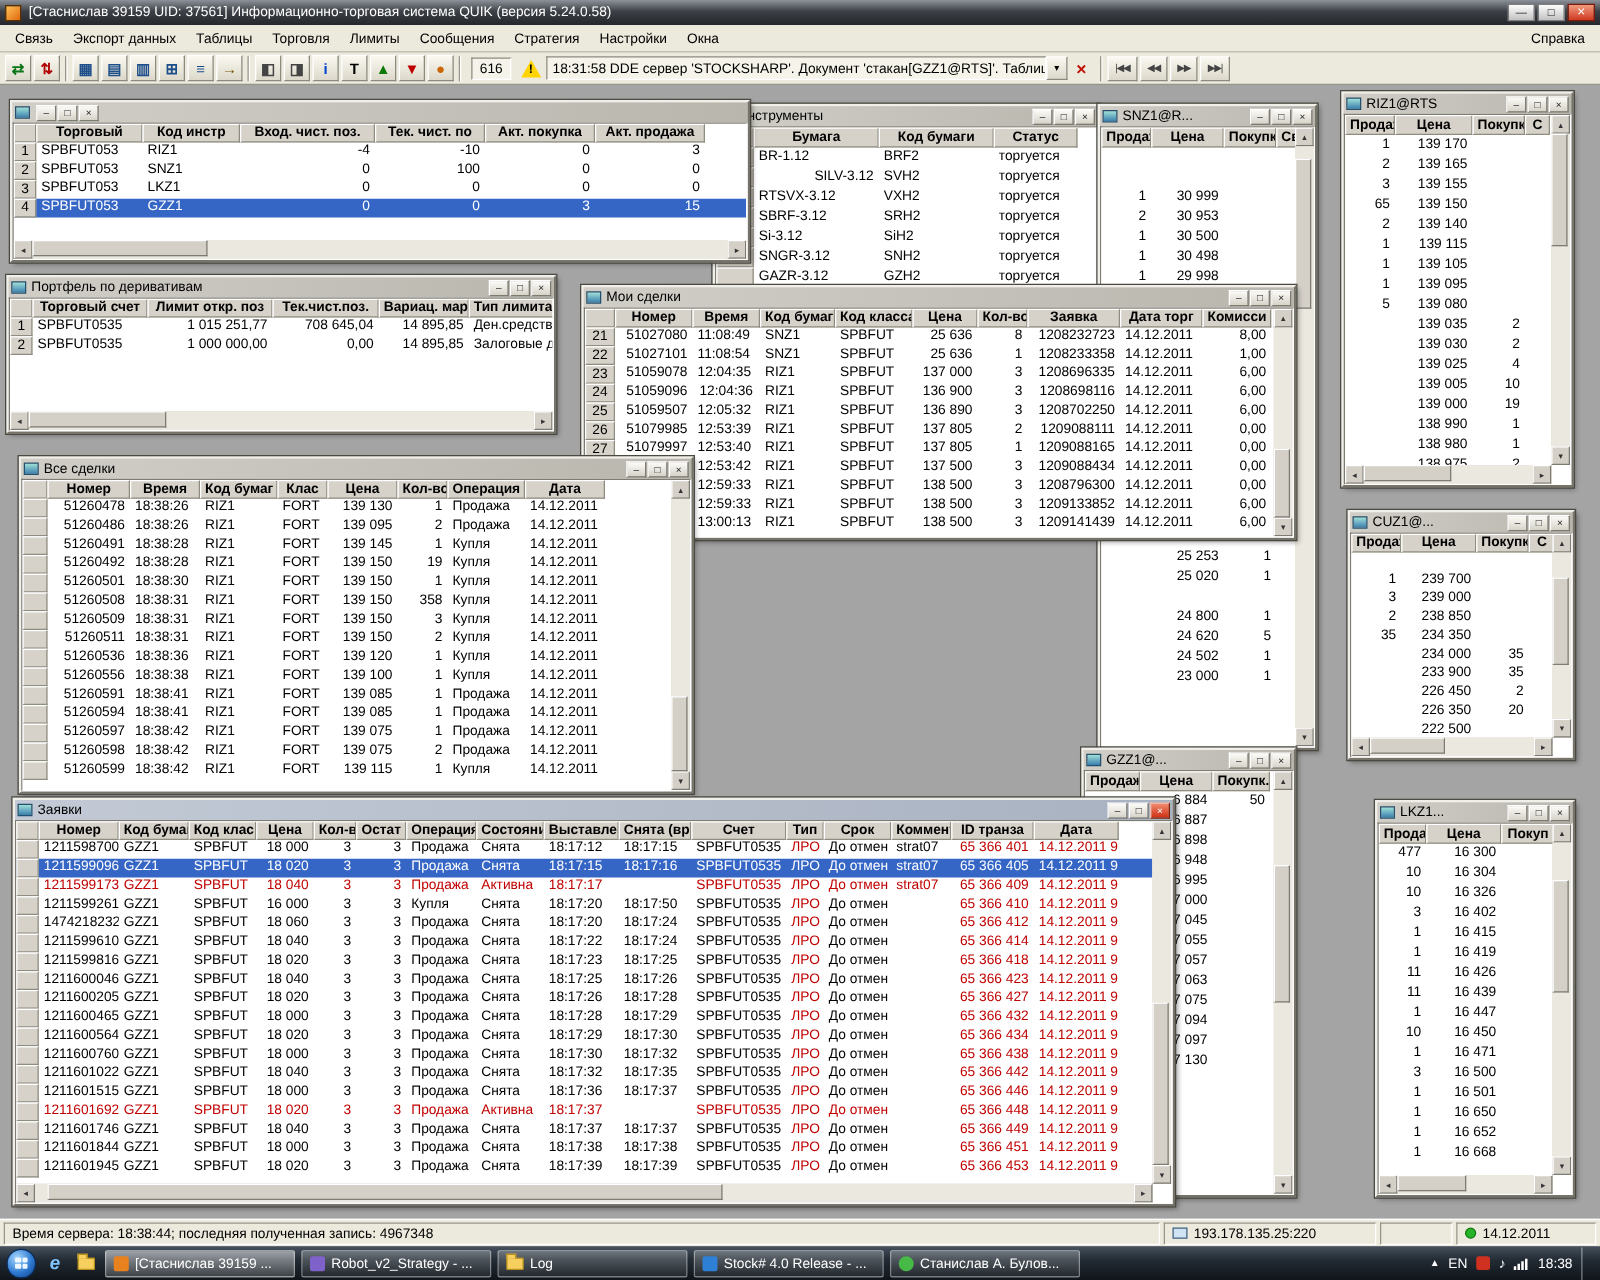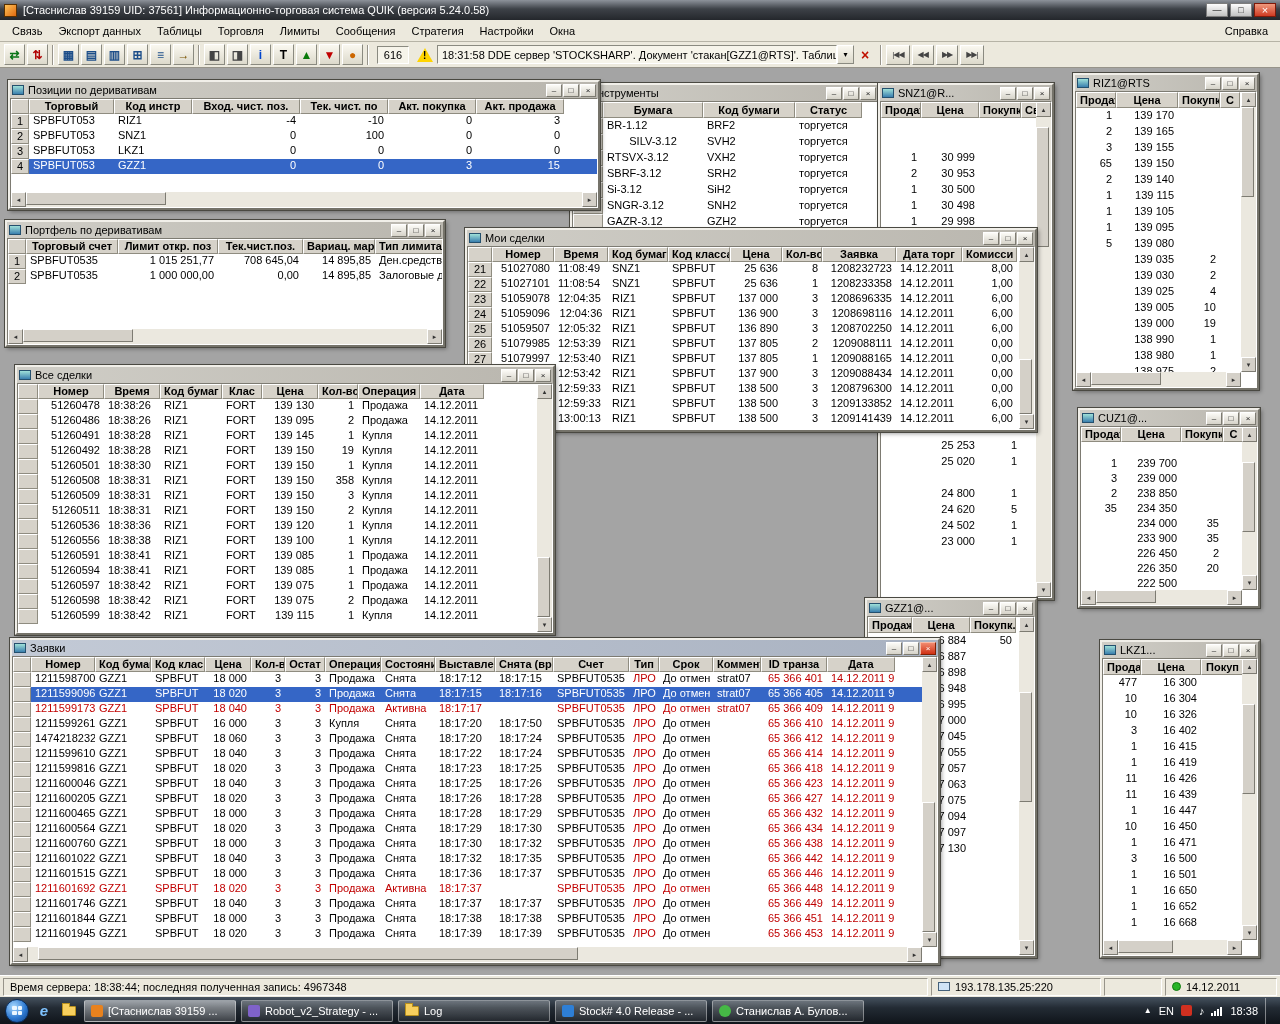--- a/index.html
+++ b/index.html
@@ -205,21 +205,21 @@
               <div class="th" style="width:67px">Статус</div>
             </div>
             <div class="trow">
               <div class="th num" style="width:30px;text-align:center"></div>
               <div class="td" style="width:100px;text-align:left">BR-1.12</div>
               <div class="td" style="width:92px;text-align:left">BRF2</div>
               <div class="td" style="width:80px;text-align:left">торгуется</div>
             </div>
             <div class="trow">
               <div class="th num" style="width:30px;text-align:center"></div>
-              <div class="td" style="width:100px;text-align:center">SILV-3.12</div>
+              <div class="td" style="width:100px;text-align:right">SILV-3.12</div>
               <div class="td" style="width:92px;text-align:left">SVH2</div>
               <div class="td" style="width:80px;text-align:left">торгуется</div>
             </div>
             <div class="trow">
               <div class="th num" style="width:30px;text-align:center"></div>
               <div class="td" style="width:100px;text-align:left">RTSVX-3.12</div>
               <div class="td" style="width:92px;text-align:left">VXH2</div>
               <div class="td" style="width:80px;text-align:left">торгуется</div>
             </div>
             <div class="trow">
@@ -358,21 +358,20 @@
               <span class="sbthumb" style="top:10px;height:120px"></span>
             </span>
           <span class="sbb">▾</span>
         </div>
       </div>
     </div>
 
     <div class="win" style="left:8px;top:12px;width:592px;height:130px;z-index:3">
       <div class="wt">
         <span class="wicon"></span>
-        <span class="wtt">Позиции по деривативам</span>
         <span class="wbtn">–</span>
         <span class="wbtn">□</span>
         <span class="wbtn">×</span>
       </div>
       <div class="wb">
         <div class="qtable" style="bottom:15px">
             <div class="trow thead">
               <div class="th" style="width:18px"></div>
               <div class="th" style="width:85px">Торговый</div>
               <div class="th" style="width:78px">Код инстр</div>
@@ -714,21 +713,21 @@
               <div class="td" style="width:74px;text-align:right">1209088165</div>
               <div class="td" style="width:66px;text-align:left">14.12.2011</div>
               <div class="td" style="width:55px;text-align:right">0,00</div>
             </div>
             <div class="trow">
               <div class="th num" style="width:24px;text-align:center">28</div>
               <div class="td" style="width:62px;text-align:right">51080009</div>
               <div class="td" style="width:54px;text-align:left">12:53:42</div>
               <div class="td" style="width:60px;text-align:left">RIZ1</div>
               <div class="td" style="width:62px;text-align:left">SPBFUT</div>
-              <div class="td" style="width:52px;text-align:right">137 900</div>
+              <div class="td" style="width:52px;text-align:right">137 500</div>
               <div class="td" style="width:40px;text-align:right">3</div>
               <div class="td" style="width:74px;text-align:right">1209088434</div>
               <div class="td" style="width:66px;text-align:left">14.12.2011</div>
               <div class="td" style="width:55px;text-align:right">0,00</div>
             </div>
             <div class="trow">
               <div class="th num" style="width:24px;text-align:center">29</div>
               <div class="td" style="width:62px;text-align:right">51081560</div>
               <div class="td" style="width:54px;text-align:left">12:59:33</div>
               <div class="td" style="width:60px;text-align:left">RIZ1</div>

